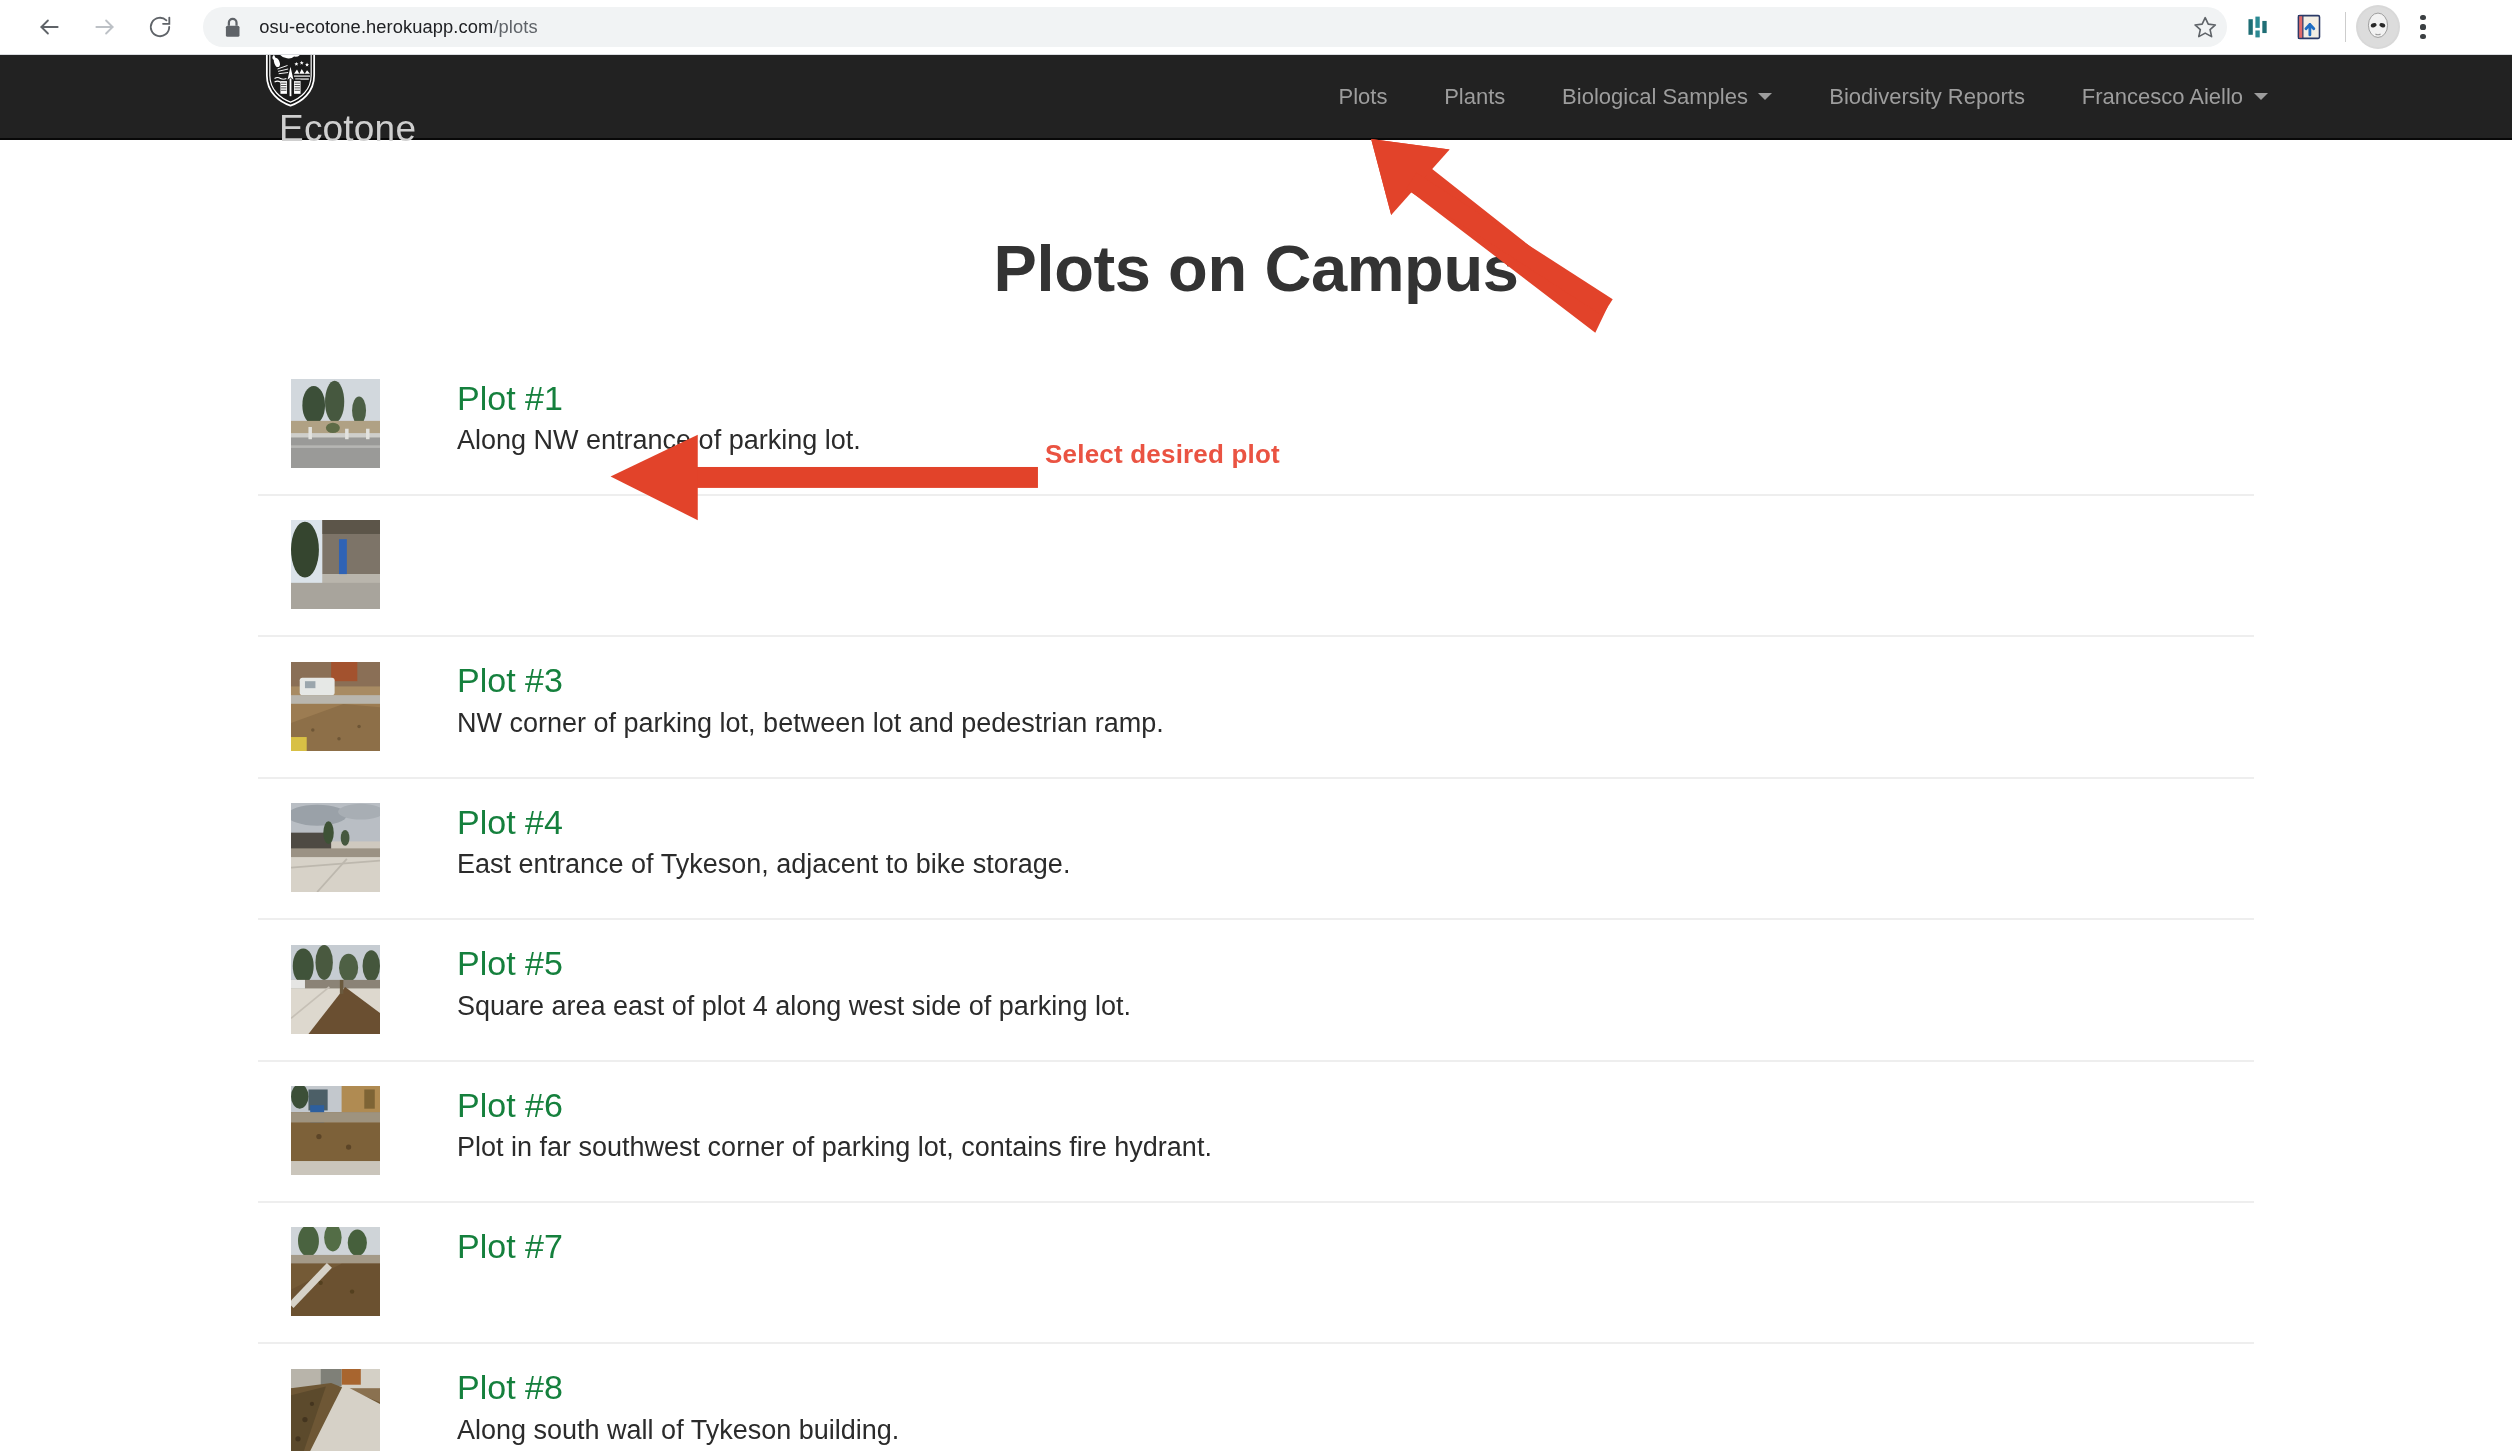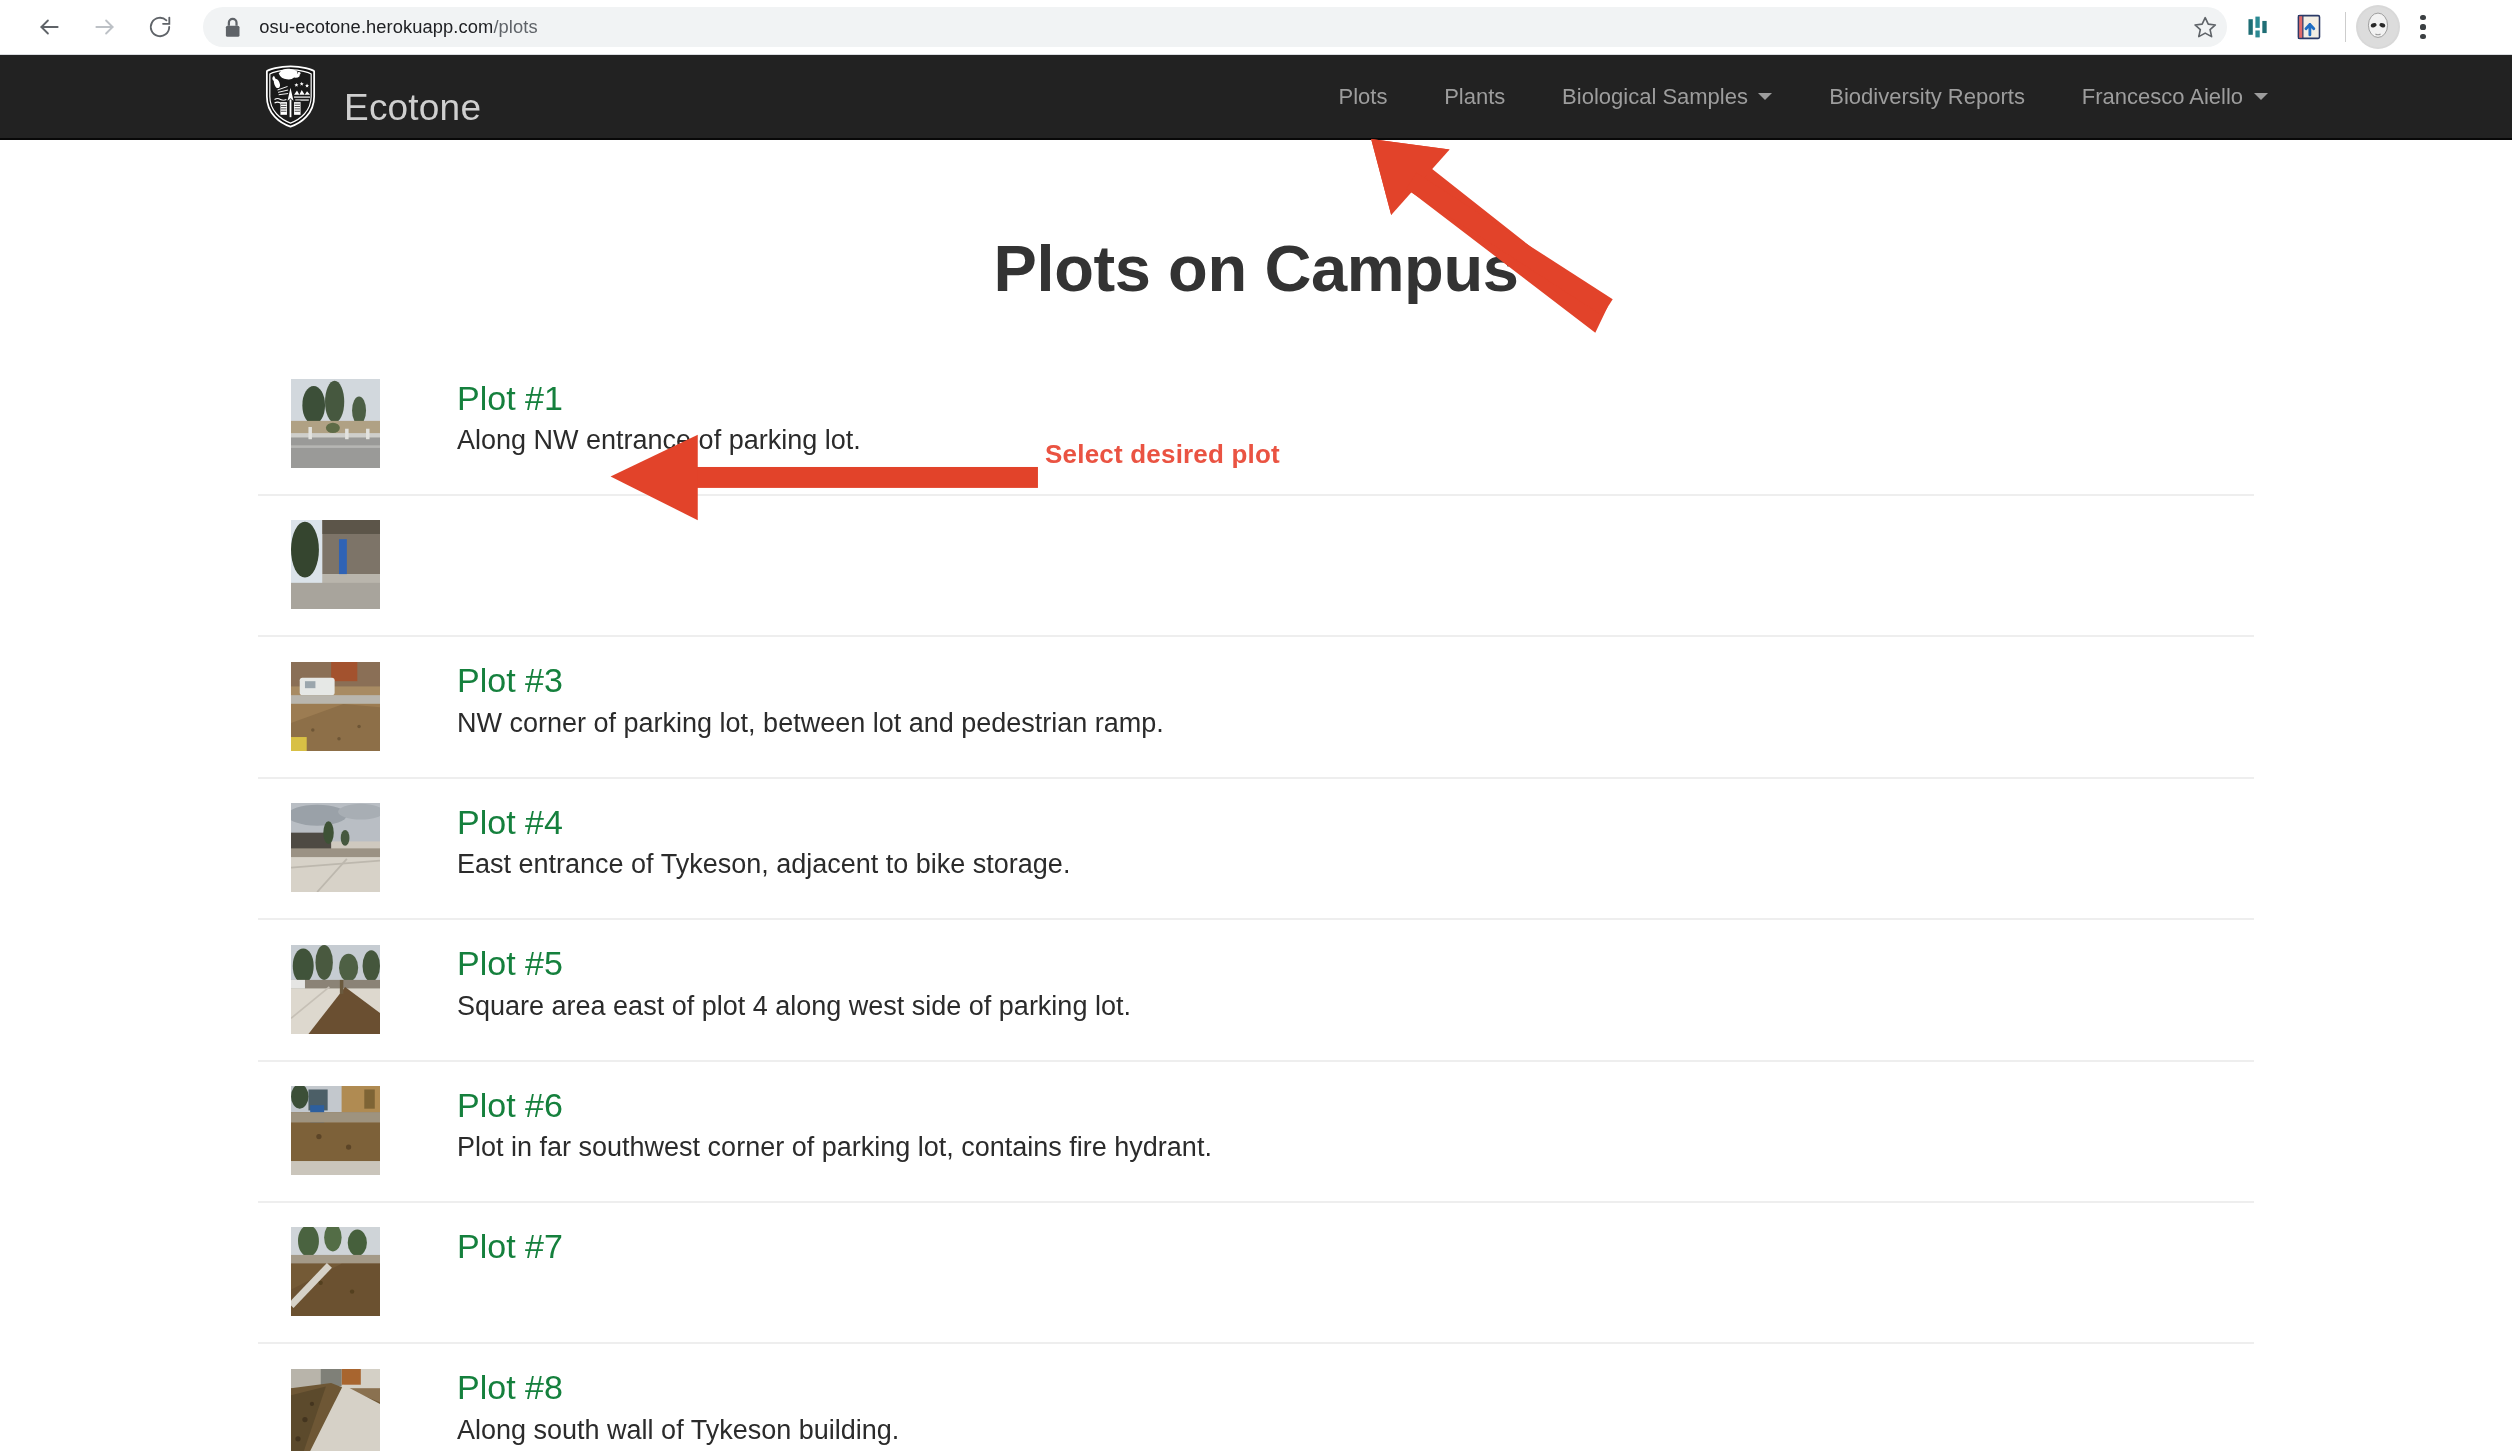--- a/index.html
+++ b/index.html
@@ -120,24 +120,25 @@
     position: relative;
     width: 2512px;
     height: 85px;
     background: #222222;
     border-bottom: 2.6px solid #080808;
     display: flex;
     align-items: center;
   }
   .brand {
     display: flex;
-    align-items: flex-end;
+    align-items: flex-start;
     margin-left: 258px;
     cursor: pointer;
     text-decoration: none;
+    flex-direction: column;
   }
   .brand-logo { width: 65px; height: 65px; display:block; }
   .brand-name {
     font-size: 37px;
     color: #cfcfcf;
     margin-left: 21px;
     font-weight: 400;
     letter-spacing: 0.2px;
   }
   .nav-links {

